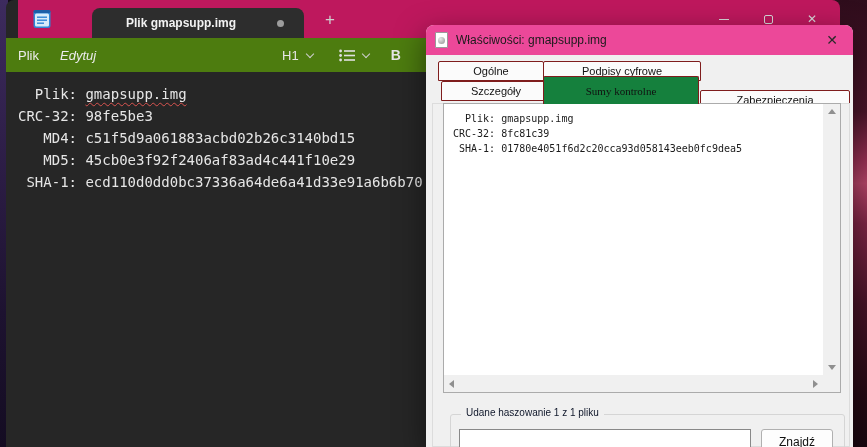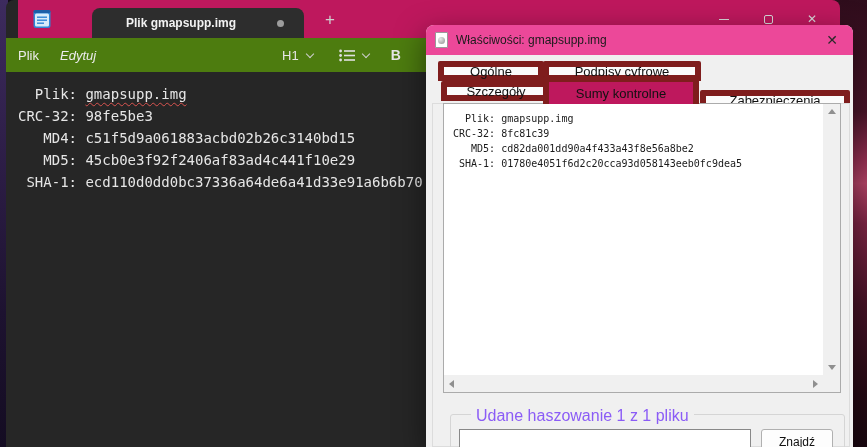--- a/index.html
+++ b/index.html
@@ -55,25 +55,25 @@
     display:flex; align-items:center; }
   .dlg-fileicon { position:absolute; left:9px; top:7px; width:13px; height:16px; background:#fff;
     border:1px solid #9a9a9a; border-radius:1px; }
   .dlg-fileicon::after { content:""; position:absolute; left:2px; top:4px; width:7px; height:7px;
     border-radius:50%; background:radial-gradient(circle at 35% 30%, #e9e9e9, #8f8f8f); }
   .dlg-title { position:absolute; left:30px; top:0; height:30px; display:flex; align-items:center;
     font-size:12px; color:#1b1b1b; }
   .dlg-close { position:absolute; right:4px; top:0; width:34px; height:30px; display:flex;
     align-items:center; justify-content:center; font-size:14px; color:#2a2a2a; }
 
-  .tab { position:absolute; height:20px; background:#fbfbfb; border:6px solid #7f1d1d;
-    display:flex; align-items:center; justify-content:center; font-size:13px; color:#111;
+  .tab { position:absolute; height:20px; background:#fbfbfb; border:1px solid #7f1d1d;
+    display:flex; align-items:center; justify-content:center; font-size:11px; color:#111;
     border-radius:2px 2px 0 0; }
   .r1 { top:36px; } .r2 { top:56px; }
-  .tab-sel { top:51px; height:28px; background:#be185d; border-bottom:none; z-index:3; }
+  .tab-sel { top:51px; height:28px; background:#15803d; border-bottom:none; z-index:3;font-family:Liberation Serif, serif; }
 
   .dlg-page { position:absolute; left:6px; top:78px; width:418px; height:344px;
     border:1px solid #dcdcdc; background:#f0f0f0; }
 
   .hashbox { position:absolute; left:17px; top:78px; width:398px; height:290px;
     background:#ffffff; border:1px solid #ababab; z-index:2; }
   .hash-content { position:absolute; left:0; top:0; right:17px; bottom:17px; overflow:hidden;
     padding:7px 0 0 9px; }
   .dlg-line { font-family:"DejaVu Sans Mono", monospace; font-size:10px; line-height:15px;
     color:#1a1a1a; white-space:pre; }
@@ -83,22 +83,22 @@
   .hscroll { position:absolute; left:0; bottom:0; right:17px; height:17px; background:#f0f0f0;
     display:flex; justify-content:space-between; align-items:center; padding:0 5px; }
   .sb-corner { position:absolute; right:0; bottom:0; width:17px; height:17px; background:#f0f0f0; }
   .arr-up { width:0; height:0; border-left:4px solid transparent; border-right:4px solid transparent; border-bottom:5px solid #8f8f8f; }
   .arr-dn { width:0; height:0; border-left:4px solid transparent; border-right:4px solid transparent; border-top:5px solid #8f8f8f; }
   .arr-lf { width:0; height:0; border-top:4px solid transparent; border-bottom:4px solid transparent; border-right:5px solid #8f8f8f; }
   .arr-rt { width:0; height:0; border-top:4px solid transparent; border-bottom:4px solid transparent; border-left:5px solid #8f8f8f; }
 
   .groupbox { position:absolute; left:24px; top:389px; width:395px; height:46px;
     border:1px solid #d5d5d5; border-radius:3px; z-index:2; }
-  .gb-legend { position:absolute; left:20px; top:-8px; background:#f0f0f0; padding:0 5px;
-    font-size:16px; color:#8b5cf6; white-space:nowrap; }
+  .gb-legend { position:absolute; left:10px; top:-8px; background:#f0f0f0; padding:0 5px;
+    font-size:10px; color:#0f172a; white-space:nowrap; }
   .gb-input { position:absolute; left:8px; top:14px; width:292px; height:24px; background:#fff;
     border:1px solid #888; font-size:12px; padding:0 5px; outline:none;
     font-family:"Liberation Sans", sans-serif; }
   .gb-button { position:absolute; left:310px; top:14px; width:72px; height:26px; background:#fdfdfd;
     border:1px solid #b0b0b0; border-radius:3px; font-size:12px; color:#111;
     display:flex; align-items:center; justify-content:center; }
 </style>
 </head>
 <body>
 
@@ -188,21 +188,20 @@
     <div class="tab r1" style="left:274px; width:150px;margin-top:29px;">Zabezpieczenia</div>
     <div class="tab r2" style="left:7px;   width:110px;margin-left:8px;">Szczegóły</div>
     <div class="tab tab-sel" style="left:117px; width:156px;">Sumy kontrolne</div>
 
     <div class="dlg-page"></div>
 
     <div class="hashbox">
       <div class="hash-content">
         <div class="dlg-line"><span>  Plik: </span><span>gmapsupp.img</span></div>
         <div class="dlg-line"><span>CRC-32: </span><span>8fc81c39</span></div>
-        <div class="dlg-line"><span>   MD5: </span><span>cd82da001dd90a4f433a43f8e56a8be2</span></div>
         <div class="dlg-line"><span> SHA-1: </span><span>01780e4051f6d2c20cca93d058143eeb0fc9dea5</span></div>
       </div>
       <div class="vscroll">
         <span class="arr-up"></span>
         <span class="arr-dn"></span>
       </div>
       <div class="hscroll">
         <span class="arr-lf"></span>
         <span class="arr-rt"></span>
       </div>

